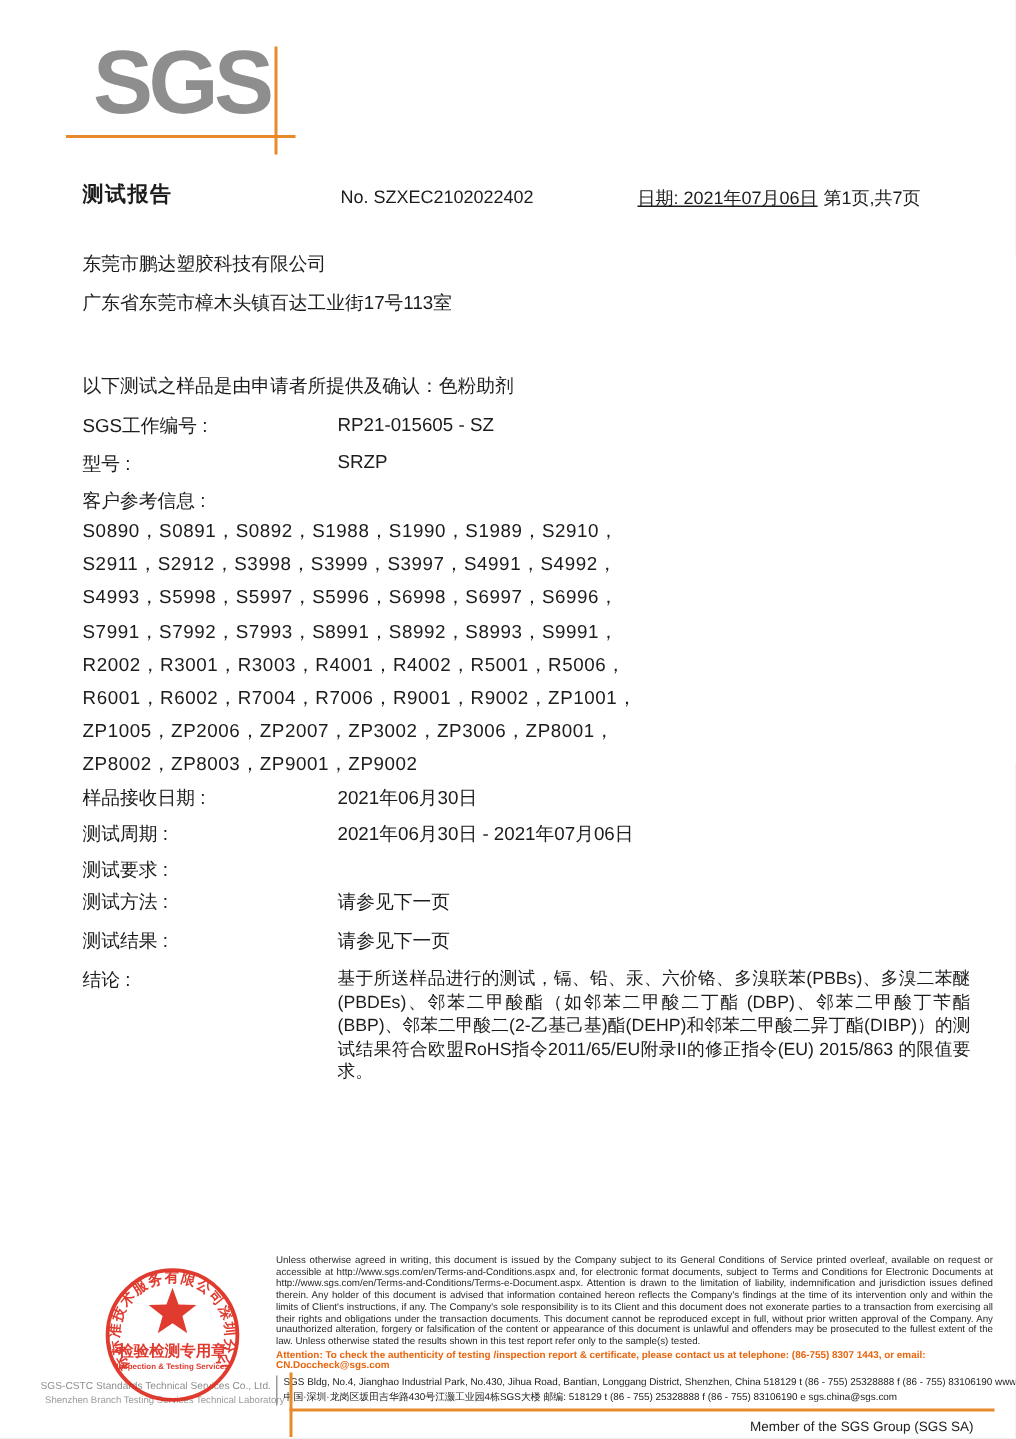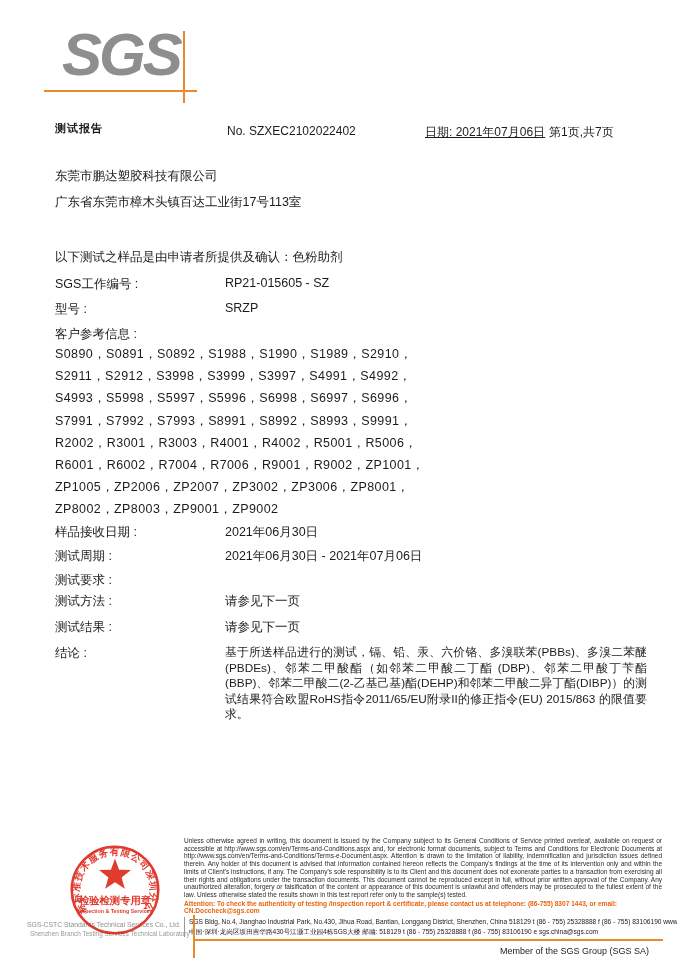--- a/index.html
+++ b/index.html
@@ -6,27 +6,27 @@
   .page{
     position:relative;width:677px;height:959px;background:#ffffff;
     margin:0 auto;overflow:hidden;
     font-family:"Liberation Sans","DejaVu Sans",sans-serif;
     color:#1c1c1c;
   }
   
   .logo-text{
     position:absolute;left:62px;top:24px;
     font-size:60px;font-weight:bold;color:#8e8e8e;
-    letter-spacing:-3px;line-height:62px;font-style:italic;
+    letter-spacing:-3px;line-height:62px;
   }
   .logo-hline{position:absolute;left:44px;top:90px;width:153px;height:2px;background:#e8892b;}
   .logo-vline{position:absolute;left:183px;top:31px;width:2px;height:72px;background:#e8892b;}
 
   .title-row{position:absolute;left:55px;top:121px;right:15px;height:22px;}
-  .report-title{position:absolute;left:0;top:0;font-size:11px;font-weight:bold;letter-spacing:1px;}
+  .report-title{position:absolute;left:0;top:0;font-size:14px;font-weight:bold;letter-spacing:1px;}
   .report-no{position:absolute;left:172px;top:3px;font-size:12px;}
   .report-date{position:absolute;left:370px;top:3px;font-size:12px;text-decoration:underline;}
   .report-page{position:absolute;left:494px;top:3px;font-size:12px;}
 
   .applicant-name{position:absolute;left:55px;top:168px;font-size:12.5px;}
   .applicant-address{position:absolute;left:55px;top:194px;font-size:12.5px;}
 
   
   .intro{position:absolute;left:55px;top:249px;font-size:12.5px;}
   .row{position:absolute;left:55px;right:30px;display:flex;font-size:12.5px;}

